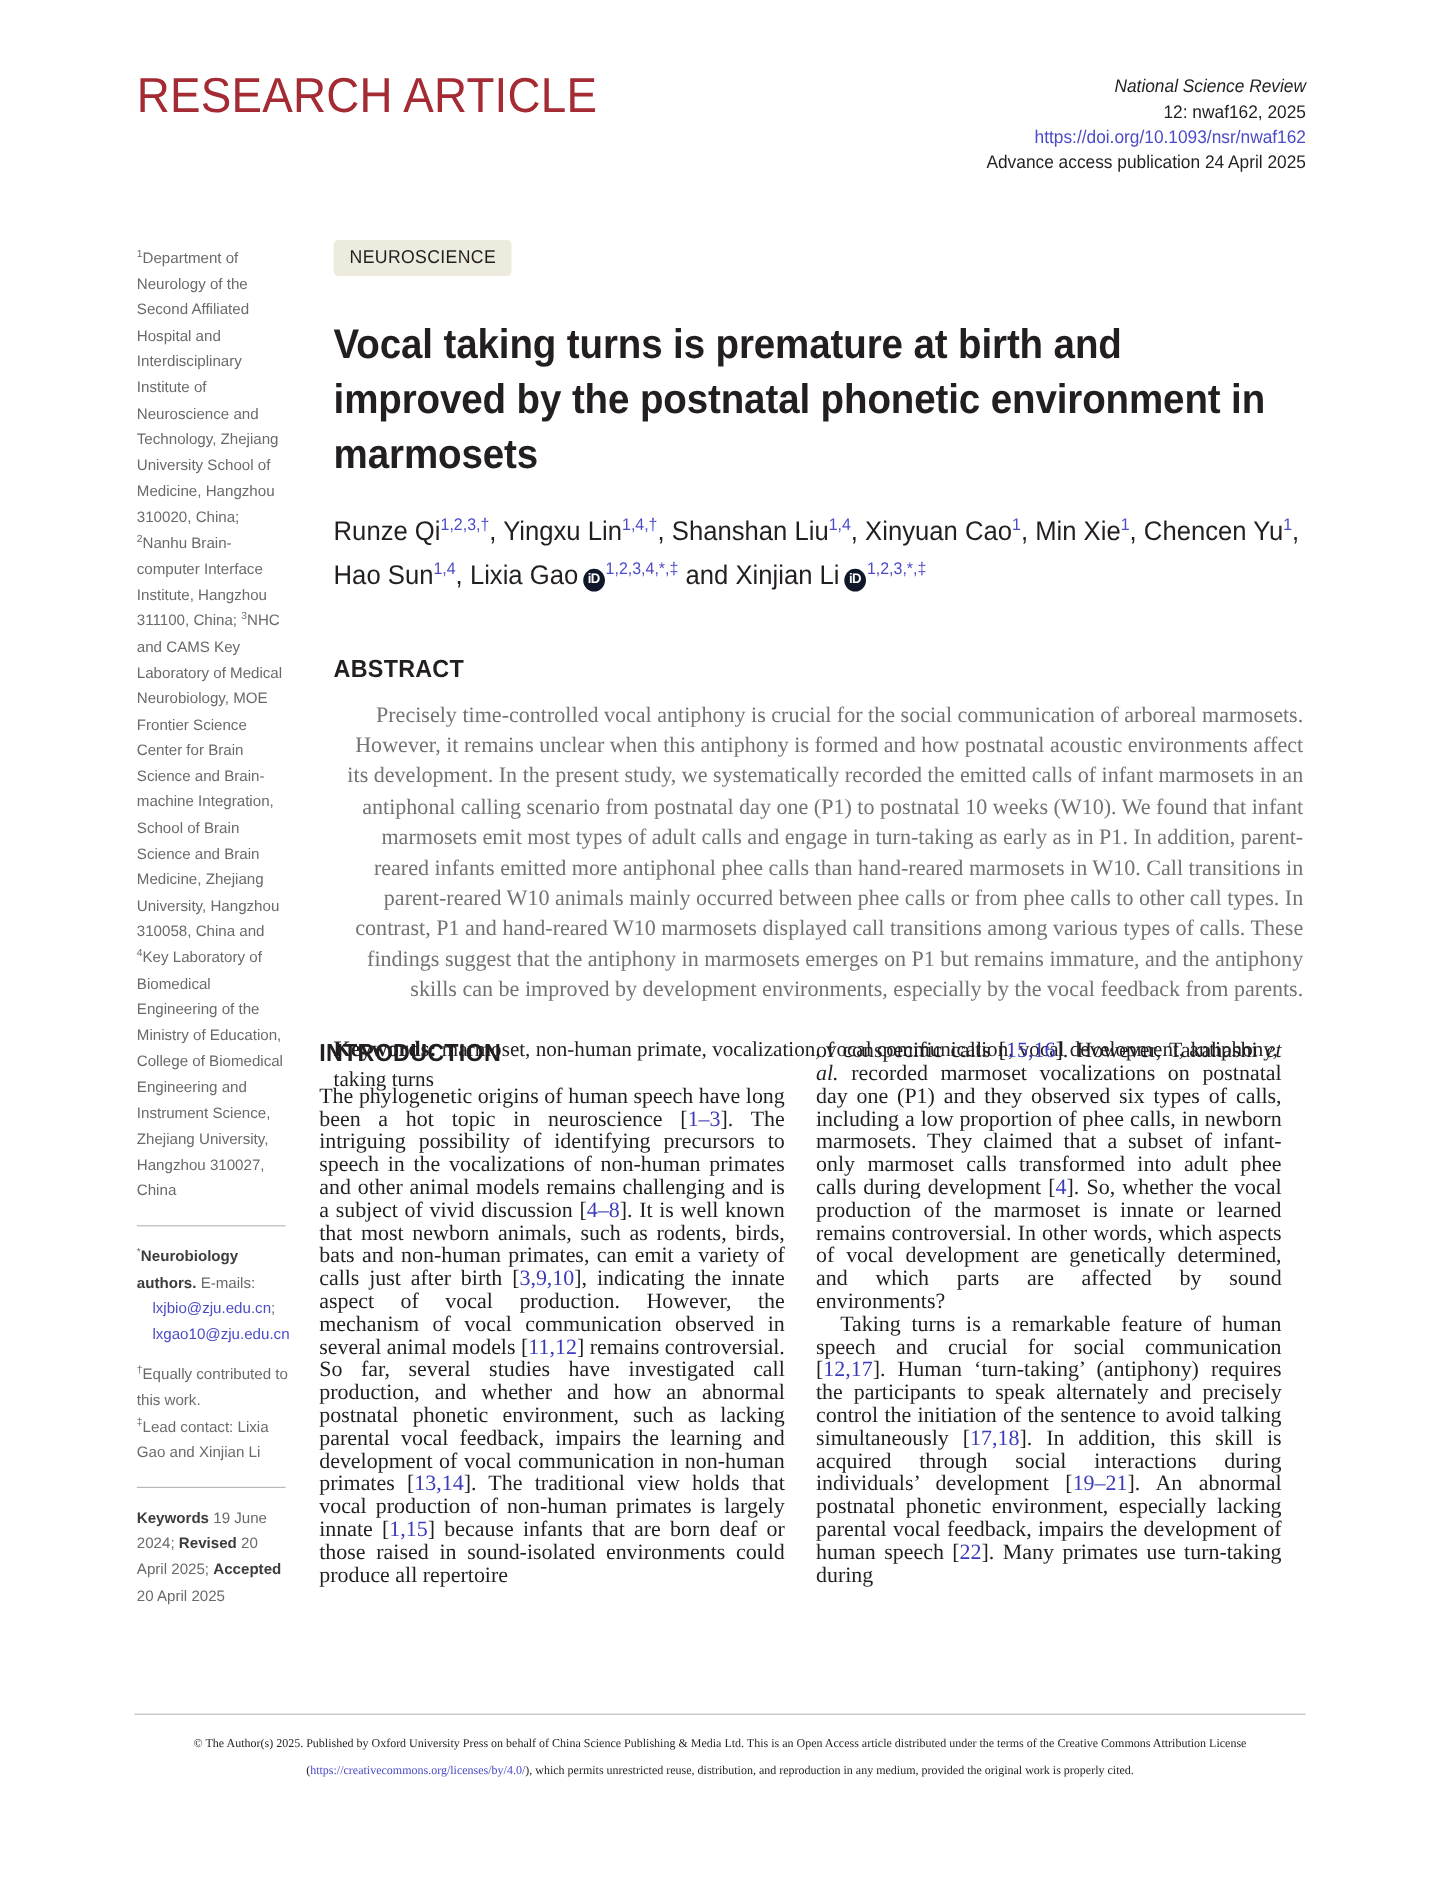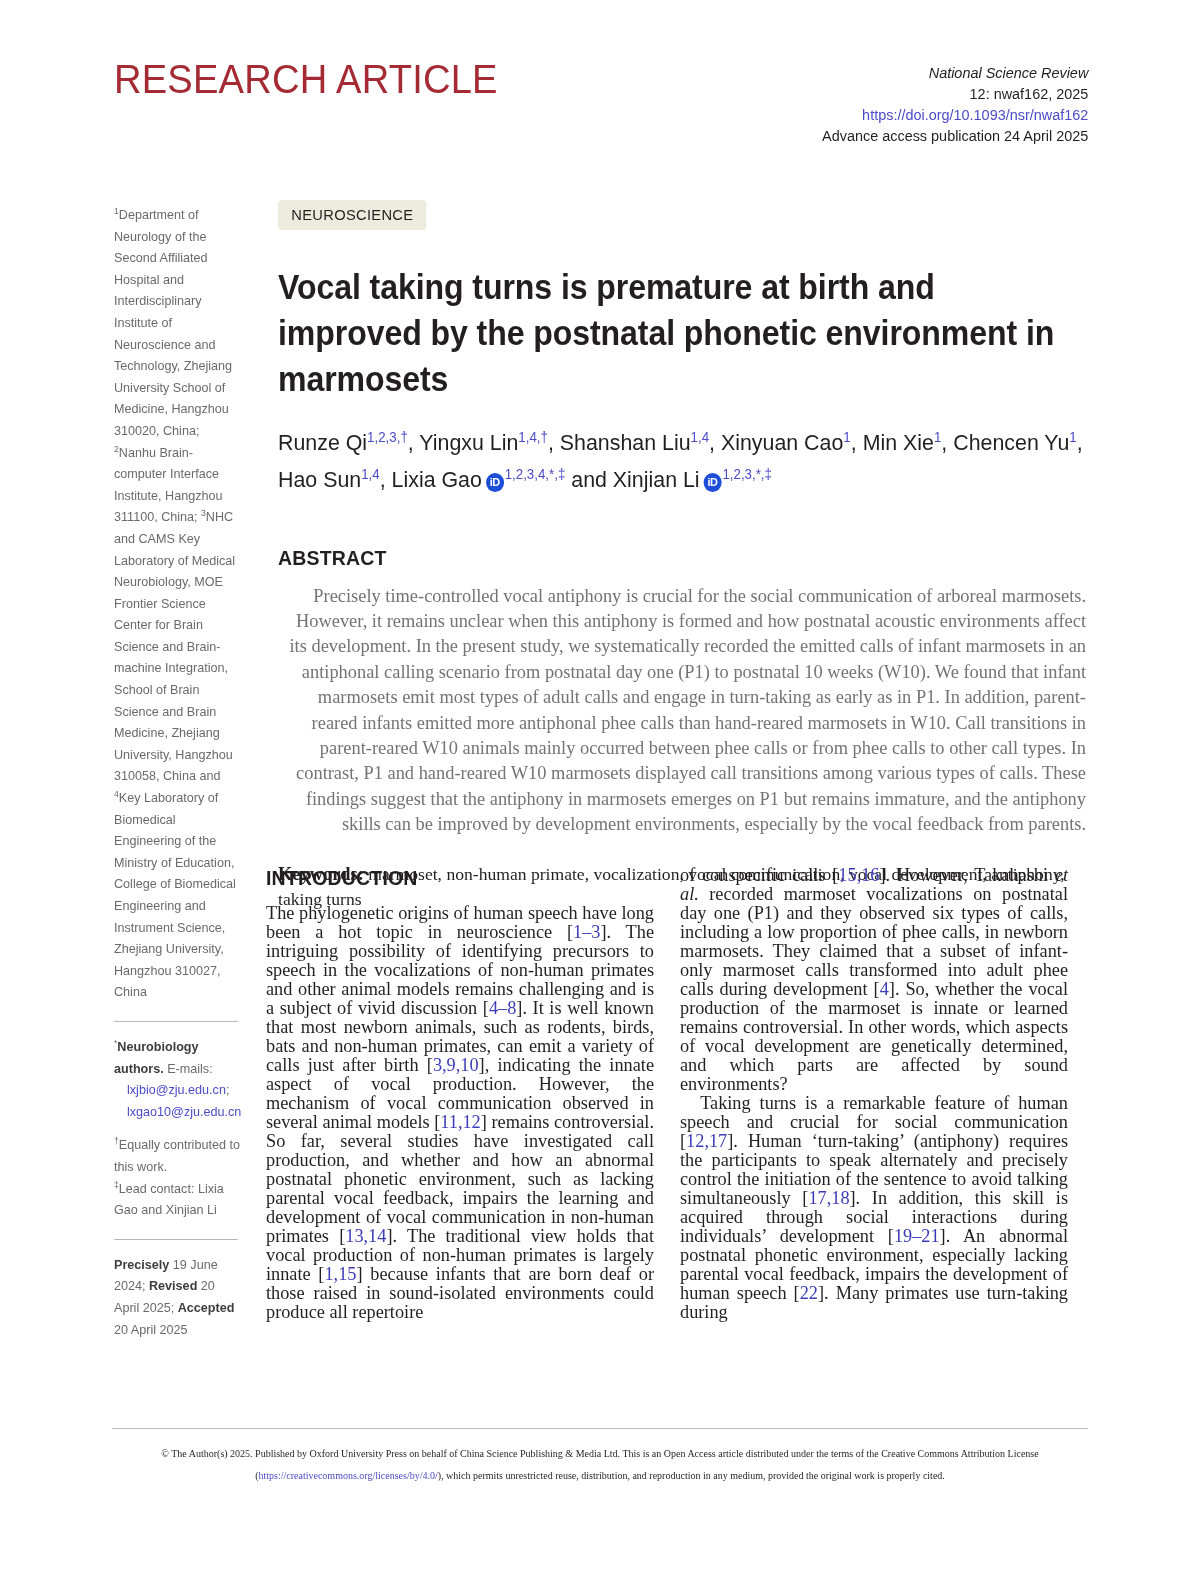--- a/index.html
+++ b/index.html
@@ -127,21 +127,21 @@
   .authors sup {
     font-size: 14px;
     color: #4b4bc8;
     vertical-align: super;
     line-height: 0;
   }
   .orcid {
     display: inline-block;
     width: 19px; height: 19px;
     border-radius: 50%;
-    background: #1d4ed8;
+    background: #0f172a;
     color: #ffffff;
     font-family: "Liberation Sans", "DejaVu Sans", sans-serif;
     font-size: 11.5px;
     font-weight: bold;
     line-height: 19px;
     text-align: center;
     vertical-align: 1px;
     margin: 0 1px 0 4px;
     letter-spacing: -0.5px;
   }
@@ -263,21 +263,21 @@
     <p class="sidebar-block"><sup>*</sup><b>Neurobiology authors.</b> <span>E-mails:</span>
     <span class="mail-link">lxjbio@zju.edu.cn</span><span>;</span>
     <span class="mail-link">lxgao10@zju.edu.cn</span></p>
 
     <p class="sidebar-block sidebar-note"><sup>†</sup><span>Equally contributed to this work.</span></p>
 
     <p class="sidebar-block"><sup>‡</sup><span>Lead contact: Lixia Gao and Xinjian Li</span></p>
 
     <hr class="rule">
 
-    <p class="sidebar-block"><b>Precisely</b> <span>19 June 2024;</span> <b>Revised</b> <span>20 April 2025;</span> <b>Accepted</b> <span>20 April 2025</span></p>
+    <p class="sidebar-block"><b>Keywords</b> <span>19 June 2024;</span> <b>Revised</b> <span>20 April 2025;</span> <b>Accepted</b> <span>20 April 2025</span></p>
   </div>
 
   <div class="main">
     <span class="badge">NEUROSCIENCE</span>
 
     <h1 class="title">Vocal taking turns is premature at birth and improved by the postnatal phonetic environment in marmosets</h1>
 
     <div class="authors" id="author-list"><span>Runze Qi</span><sup>1,2,3,†</sup><span>, </span><span>Yingxu Lin</span><sup>1,4,†</sup><span>, </span><span>Shanshan Liu</span><sup>1,4</sup><span>, </span><span>Xinyuan Cao</span><sup>1</sup><span>, </span><span>Min Xie</span><sup>1</sup><span>, </span><span>Chencen Yu</span><sup>1</sup><span>, </span><span>Hao Sun</span><sup>1,4</sup><span>, </span><span>Lixia Gao</span><span class="orcid">iD</span><sup>1,2,3,4,*,‡</sup><span> and </span><span>Xinjian Li</span><span class="orcid">iD</span><sup>1,2,3,*,‡</sup></div>
 
     <h2 class="sec-head" id="abstract-heading">ABSTRACT</h2>

